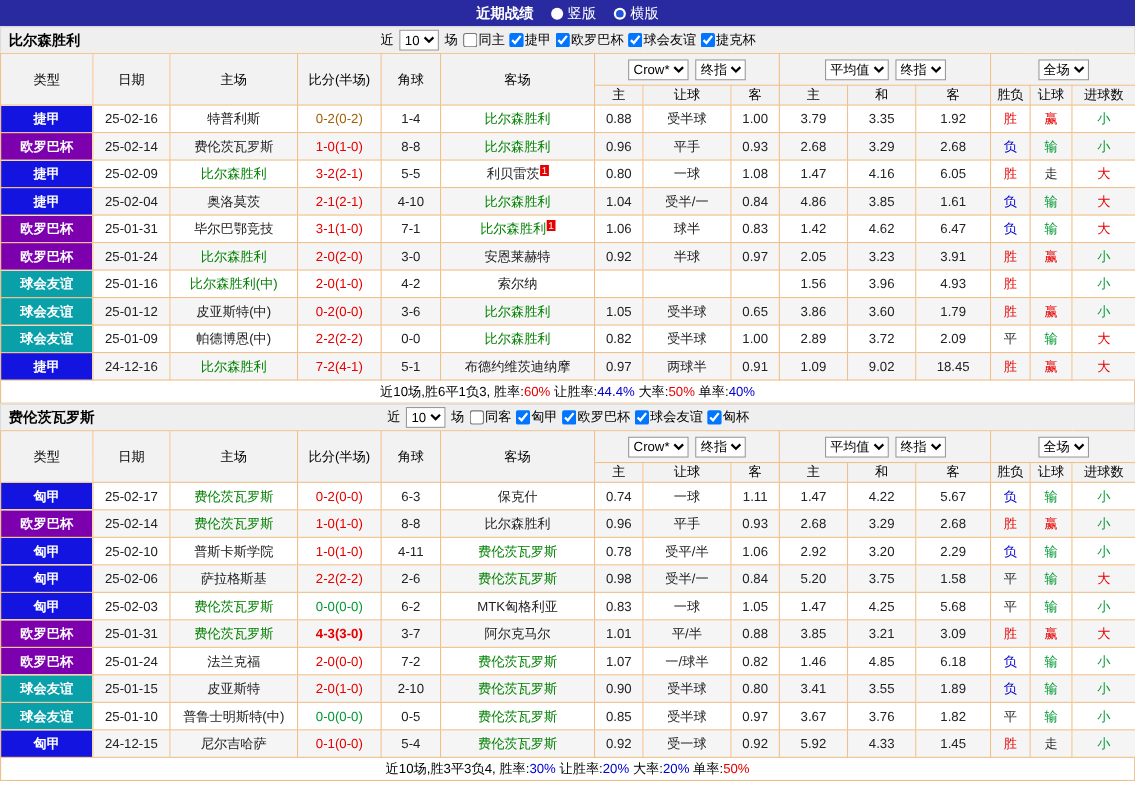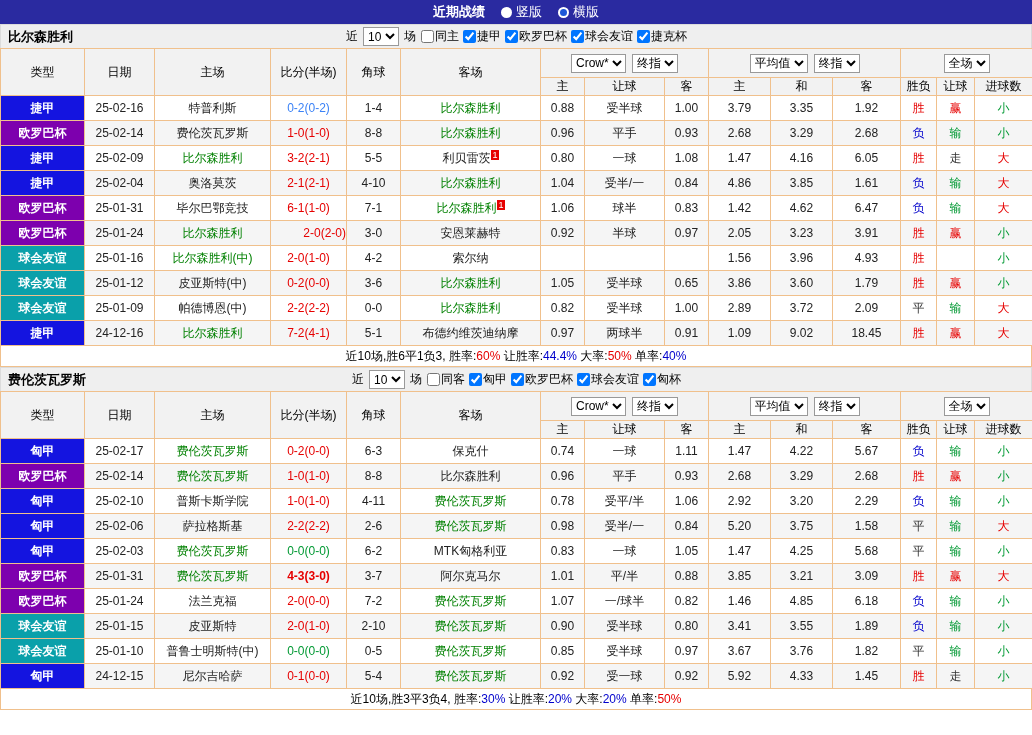--- a/index.html
+++ b/index.html
@@ -131,21 +131,21 @@
             <th class="h2">胜负</th>
             <th class="h2">让球</th>
             <th class="h2">进球数</th>
           </tr>
         </thead>
         <tbody>
           <tr>
             <td class="league" style="background: rgb(20, 20, 224);">捷甲</td>
             <td class="date">25-02-16</td>
             <td class="teamcell"><span class="tname">特普利斯</span></td>
-            <td class="score" style="color: #3b82f6;">0-2(0-2)</td>
+            <td class="score" style="color: #a16207;">0-2(0-2)</td>
             <td class="corner">1-4</td>
             <td class="teamcell"><span class="tname" style="color: rgb(0, 128, 0);">比尔森胜利</span></td>
             <td class="odds">0.88</td>
             <td class="odds">受半球</td>
             <td class="odds">1.00</td>
             <td class="avg">3.79</td>
             <td class="avg">3.35</td>
             <td class="avg">1.92</td>
             <td class="res" style="color: rgb(230, 0, 0);">胜</td>
             <td class="res" style="color: rgb(230, 0, 0);">赢</td>
@@ -199,38 +199,38 @@
             <td class="avg">3.85</td>
             <td class="avg">1.61</td>
             <td class="res" style="color: rgb(0, 0, 204);">负</td>
             <td class="res" style="color: rgb(0, 153, 51);">输</td>
             <td class="res" style="color: rgb(230, 0, 0);">大</td>
           </tr>
           <tr>
             <td class="league" style="background: rgb(125, 0, 174);">欧罗巴杯</td>
             <td class="date">25-01-31</td>
             <td class="teamcell"><span class="tname">毕尔巴鄂竞技</span></td>
-            <td class="score" style="color: rgb(230, 0, 0);">6-1(1-0)</td>
+            <td class="score" style="color: rgb(230, 0, 0);">3-1(1-0)</td>
             <td class="corner">7-1</td>
             <td class="teamcell"><span class="tname" style="color: rgb(0, 128, 0);">比尔森胜利</span><span class="card">1</span></td>
             <td class="odds">1.06</td>
             <td class="odds">球半</td>
             <td class="odds">0.83</td>
             <td class="avg">1.42</td>
             <td class="avg">4.62</td>
             <td class="avg">6.47</td>
             <td class="res" style="color: rgb(0, 0, 204);">负</td>
             <td class="res" style="color: rgb(0, 153, 51);">输</td>
             <td class="res" style="color: rgb(230, 0, 0);">大</td>
           </tr>
           <tr>
             <td class="league" style="background: rgb(125, 0, 174);">欧罗巴杯</td>
             <td class="date">25-01-24</td>
             <td class="teamcell"><span class="tname" style="color: rgb(0, 128, 0);">比尔森胜利</span></td>
-            <td class="score" style="color: rgb(230, 0, 0); text-align: right;">2-0(2-0)</td>
+            <td class="score" style="color: rgb(230, 0, 0);">2-0(2-0)</td>
             <td class="corner">3-0</td>
             <td class="teamcell"><span class="tname">安恩莱赫特</span></td>
             <td class="odds">0.92</td>
             <td class="odds">半球</td>
             <td class="odds">0.97</td>
             <td class="avg">2.05</td>
             <td class="avg">3.23</td>
             <td class="avg">3.91</td>
             <td class="res" style="color: rgb(230, 0, 0);">胜</td>
             <td class="res" style="color: rgb(230, 0, 0);">赢</td>

